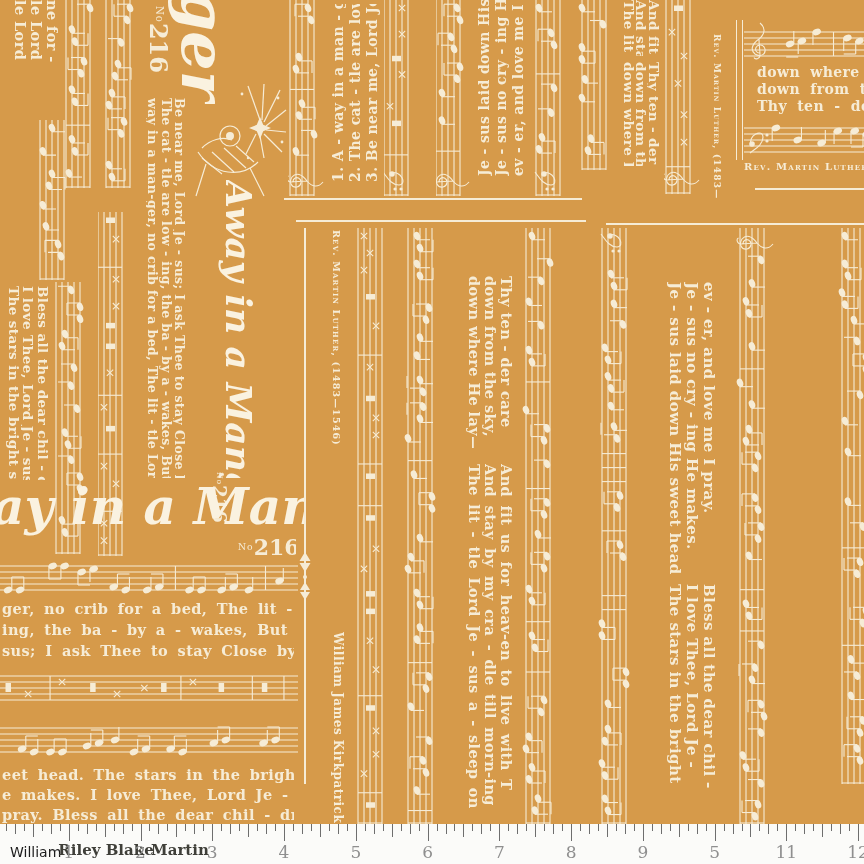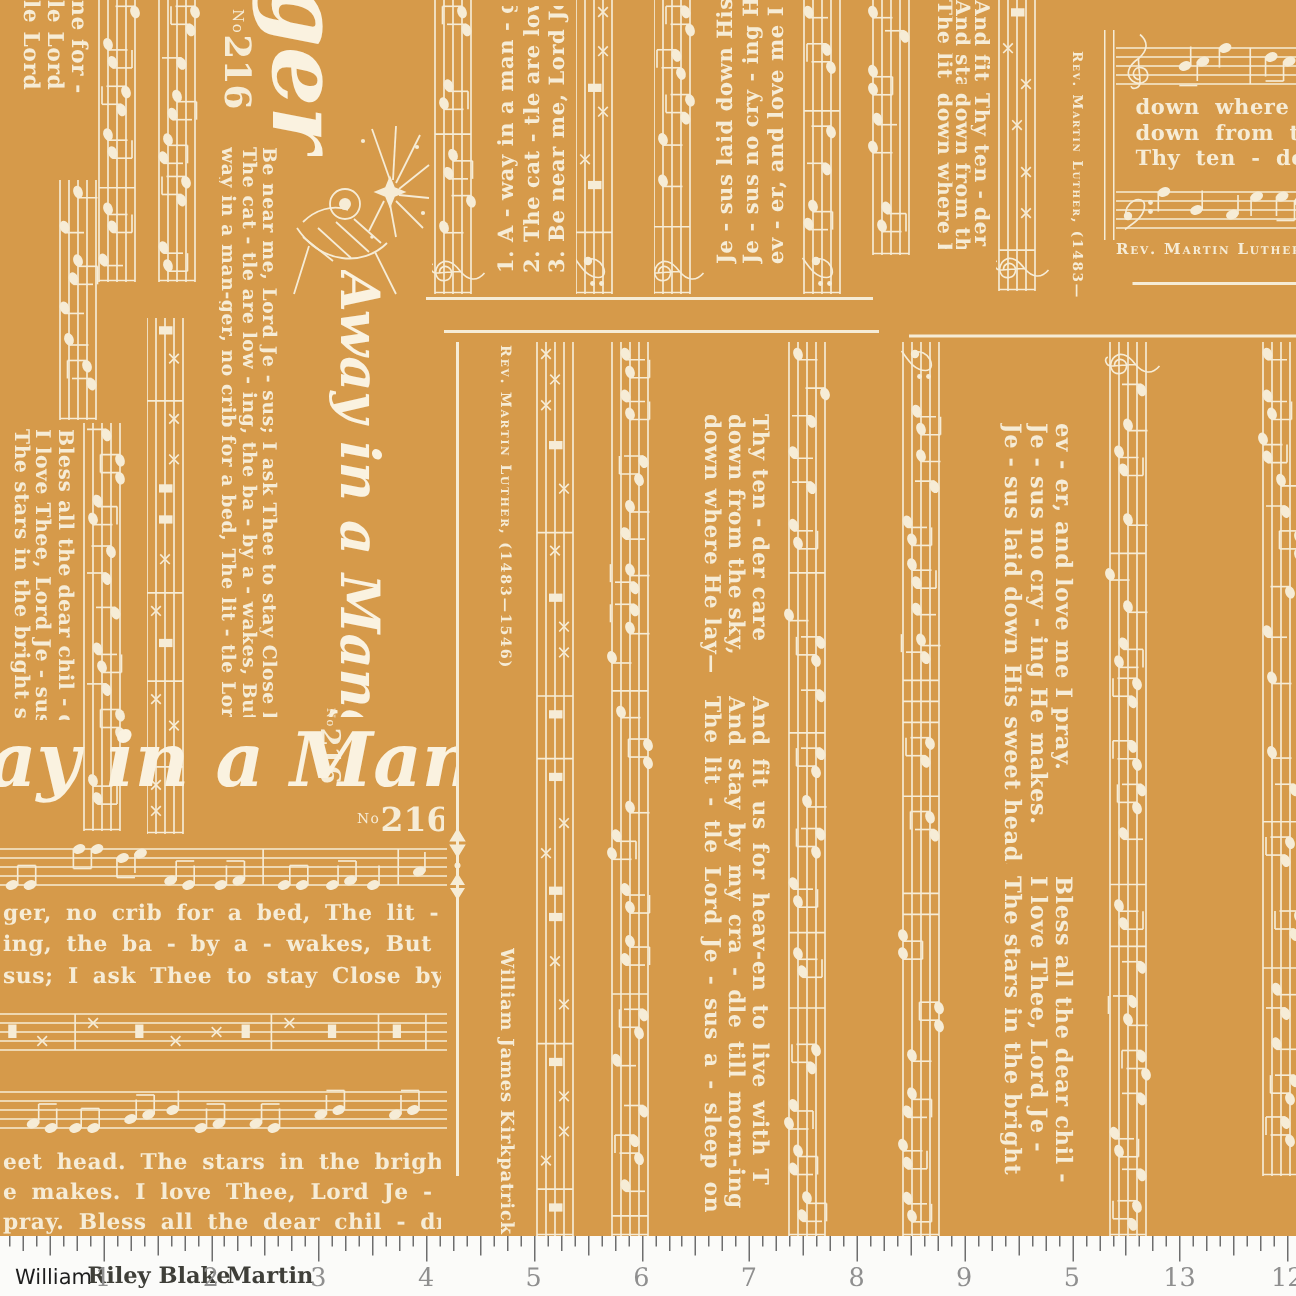--- a/index.html
+++ b/index.html
@@ -1356,16 +1356,16 @@
       <div class="rnum" style="left: 68.76px;">1</div>
       <div class="rnum" style="left: 140.52px;">2</div>
       <div class="rnum" style="left: 212.28px;">3</div>
       <div class="rnum" style="left: 284.04px;">4</div>
       <div class="rnum" style="left: 355.8px;">5</div>
       <div class="rnum" style="left: 427.56px;">6</div>
       <div class="rnum" style="left: 499.32px;">7</div>
       <div class="rnum" style="left: 571.08px;">8</div>
       <div class="rnum" style="left: 642.84px;">9</div>
       <div class="rnum" style="left: 714.6px;">5</div>
-      <div class="rnum" style="left: 786.36px;">13</div>
+      <div class="rnum" style="left: 786.36px;">11</div>
       <div class="rnum" style="left: 858.12px;">12</div>
     </div>
 </div>
 
 </body></html>

